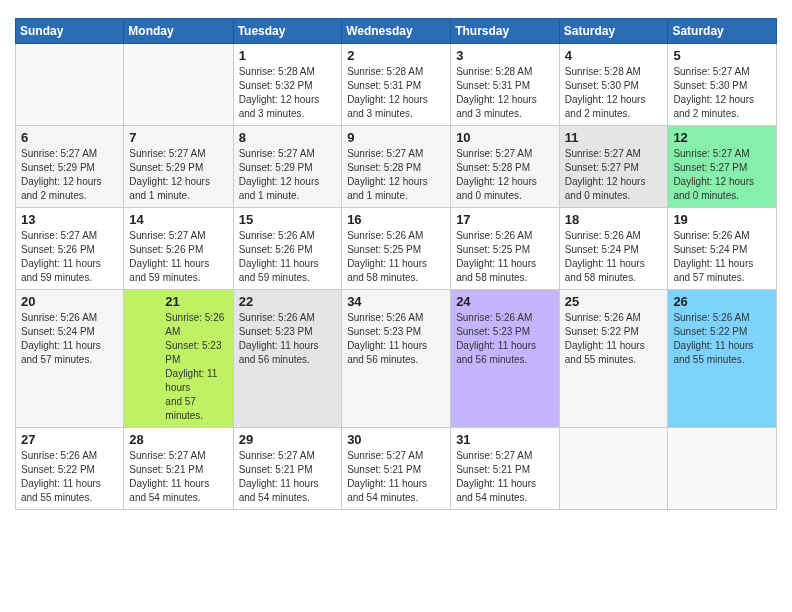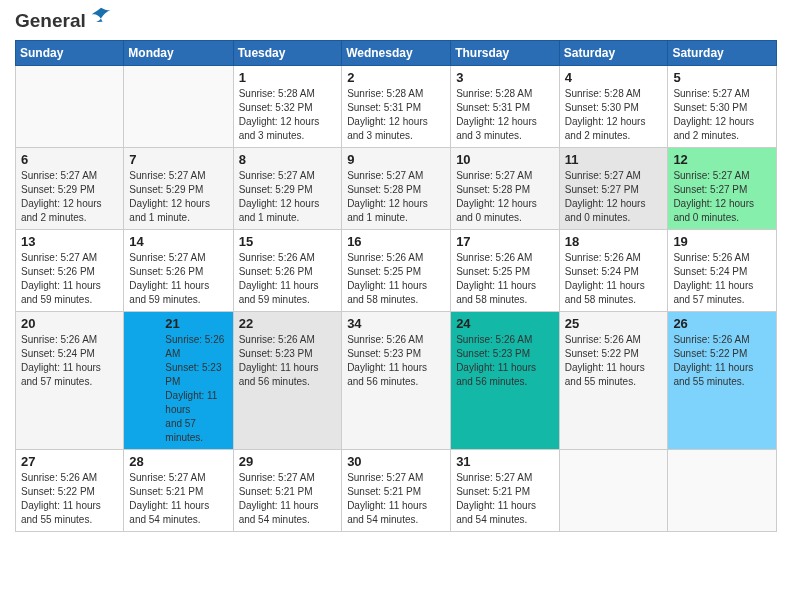--- a/index.html
+++ b/index.html
@@ -75,27 +75,20 @@
       background: #f9f9f9 !important;
     }
   </style>
 </head>
 <body>
 
 <div class="header">
   <div class="logo">
     <div style="display:flex;align-items:center;">
       <div>
-        <div style="display:flex;align-items:center;">
-          <span style="font-size:19px;font-weight:bold;color:#333;">General</span>
-          <svg width="26" height="22" viewBox="0 0 30 26" style="margin-left:2px;margin-top:-8px;">
-            <path d="M15 2 C12 5 7 7 4 10 C9 9 12 11 15 15 C15 15 18 8 26 5 C22 5 18 4 15 2Z" fill="#1a6faf"></path>
-            <path d="M15 15 C15 15 12 18 9 19 C12 19 15 18 17 19 C16 17 15 15 15 15Z" fill="#1a6faf"></path>
-          </svg>
-        </div>
       </div>
     </div>
   </div>
   <div class="title-area">
     <div class="month-title"></div>
     <div class="location"></div>
   </div>
 </div>
 
 <table class="calendar">
@@ -253,42 +246,42 @@
         </td>
       </tr>
       <tr>
         <td style="background: rgb(245, 245, 245);">
           <span class="day-num">20</span>
           <div class="day-info" style="white-space: pre-line;">Sunrise: 5:26 AM
 Sunset: 5:24 PM
 Daylight: 11 hours
 and 57 minutes.</div>
         </td>
-        <td style="background: #0ea5e9; padding-left: 41px;">
+        <td style="background: #bef264; padding-left: 41px;">
           <span class="day-num">21</span>
           <div class="day-info" style="white-space: pre-line;">Sunrise: 5:26 AM
 Sunset: 5:23 PM
 Daylight: 11 hours
 and 57 minutes.</div>
         </td>
         <td style="background: #e5e5e5;">
           <span class="day-num">22</span>
           <div class="day-info" style="white-space: pre-line;">Sunrise: 5:26 AM
 Sunset: 5:23 PM
 Daylight: 11 hours
 and 56 minutes.</div>
         </td>
         <td style="background: rgb(245, 245, 245);">
           <span class="day-num">34</span>
           <div class="day-info" style="white-space: pre-line;">Sunrise: 5:26 AM
 Sunset: 5:23 PM
 Daylight: 11 hours
 and 56 minutes.</div>
         </td>
-        <td style="background: #14b8a6;">
+        <td style="background: #c4b5fd;">
           <span class="day-num">24</span>
           <div class="day-info" style="white-space: pre-line;">Sunrise: 5:26 AM
 Sunset: 5:23 PM
 Daylight: 11 hours
 and 56 minutes.</div>
         </td>
         <td style="background: rgb(245, 245, 245);">
           <span class="day-num">25</span>
           <div class="day-info" style="white-space: pre-line;">Sunrise: 5:26 AM
 Sunset: 5:22 PM

